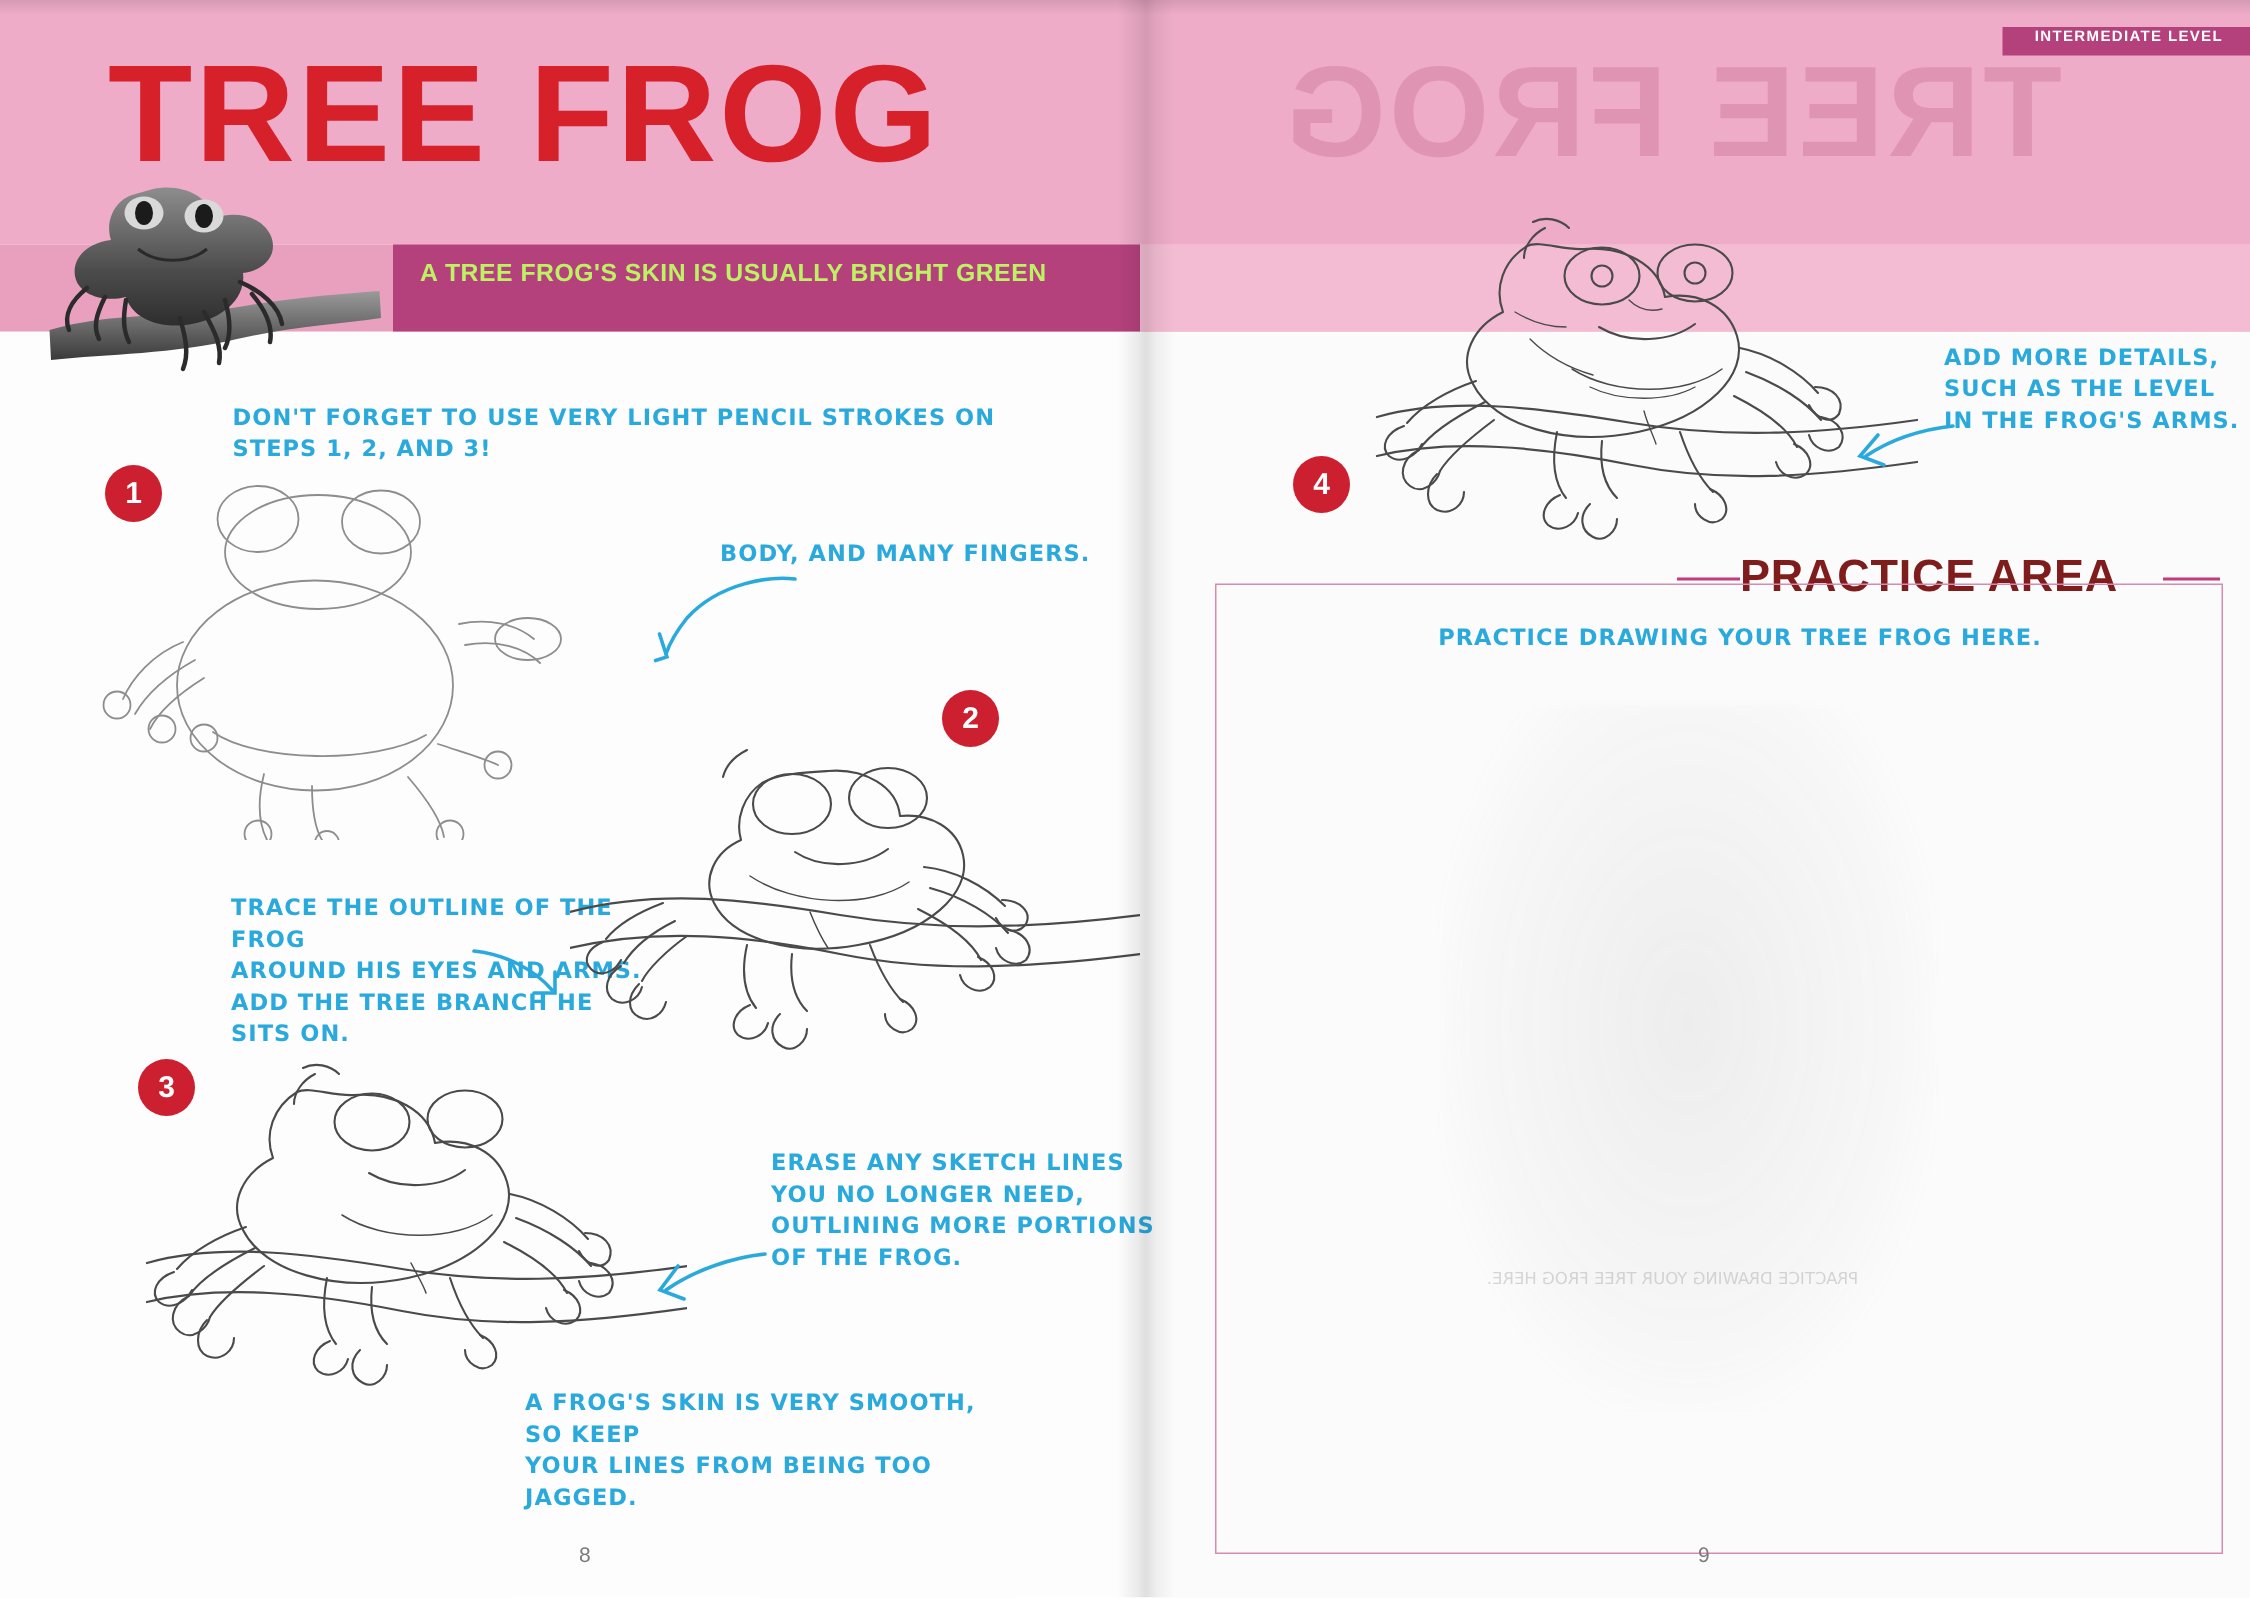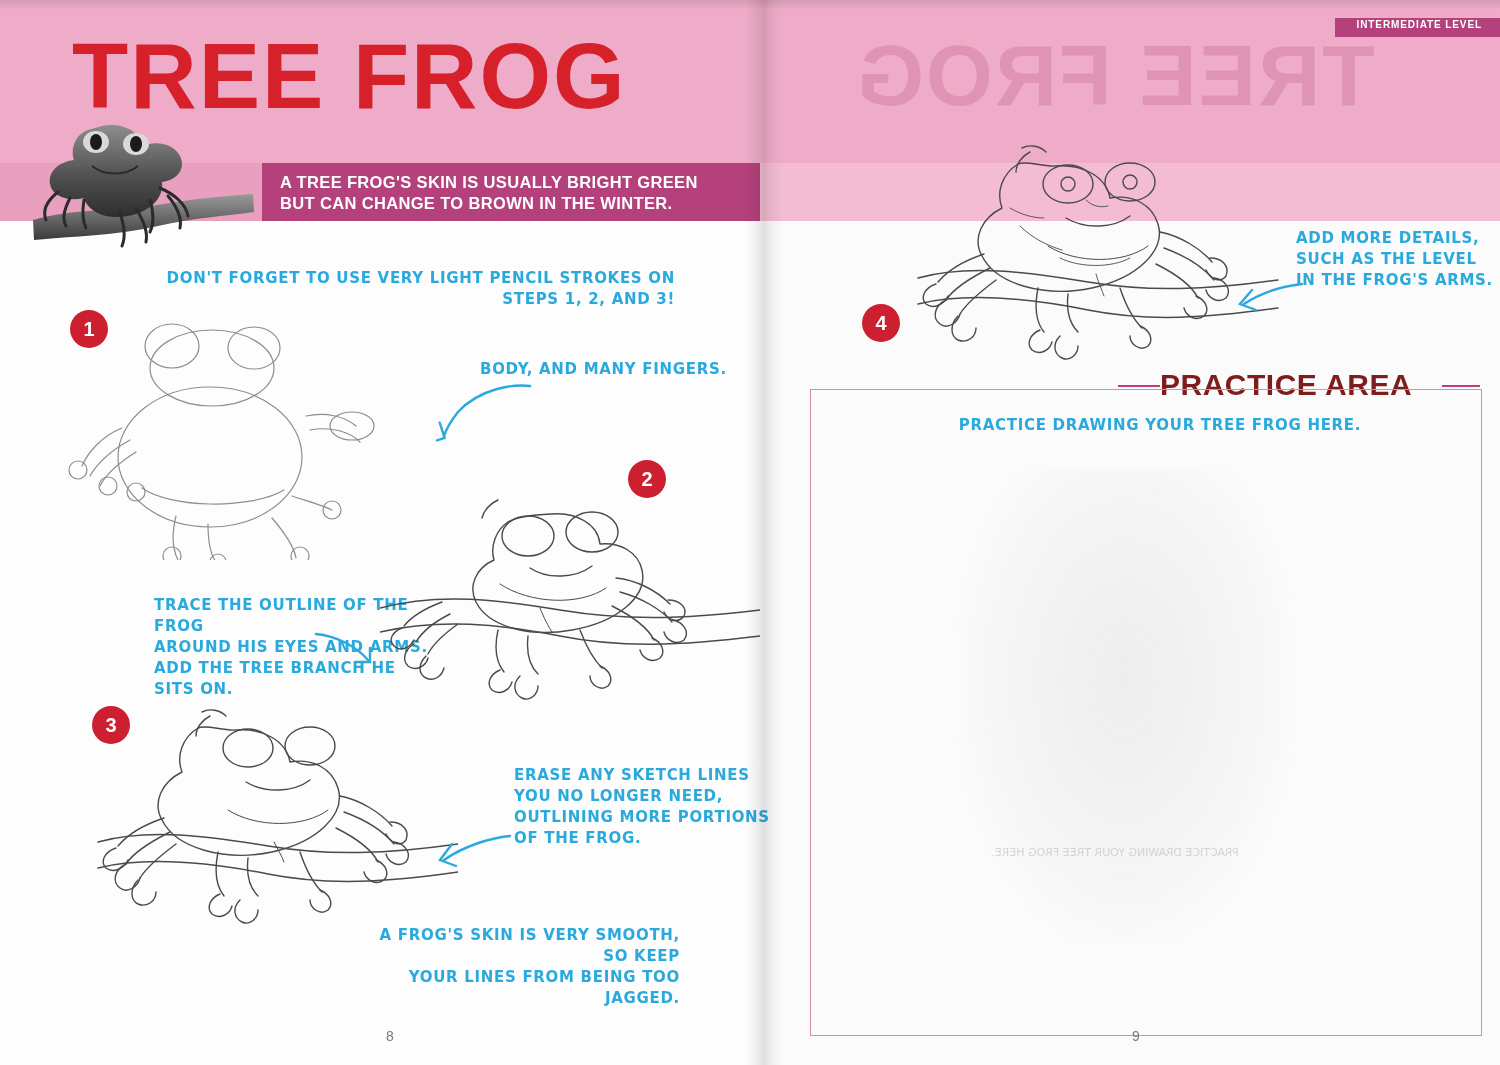--- a/index.html
+++ b/index.html
@@ -56,39 +56,39 @@
   .title-ghost{
     position:absolute;left:855px;top:32px;
     font-size:86px;line-height:86px;font-weight:bold;
     color:rgba(205,120,155,0.45);letter-spacing:2px;
     transform:scaleX(-1);
     z-index:3;
   }
 
   .subtitle-bar{
     position:absolute;left:262px;top:163px;width:498px;height:58px;
-    background:#b4417c;color:#ffffff;
+    background:#b4417c;color:#bef264;
     z-index:6;
   }
   .subtitle-bar .l1,.subtitle-bar .l2{
     position:absolute;left:18px;font-size:16.5px;font-weight:bold;letter-spacing:0.35px;
   }
   .subtitle-bar .l1{top:10px;}
   .subtitle-bar .l2{top:31px;}
 
   
   .note{
     position:absolute;
     color:#2aa9dd;
     font-family:"DejaVu Sans", sans-serif;
     font-size:15px;line-height:21px;
     letter-spacing:0.7px;
     font-weight:600;
   }
-  .note.center{text-align:right;}
+  .note.center{text-align:left;}
 
   
   .step{
     position:absolute;width:38px;height:38px;border-radius:50%;
     background:#cc1f2f;color:#fff;
     font-size:20px;font-weight:bold;
     display:flex;align-items:center;justify-content:center;
     z-index:7;
   }
 
@@ -148,21 +148,20 @@
   <div class="header-band-2"></div>
   <div class="header-white-cut"></div>
 
   <div class="level-badge">INTERMEDIATE LEVEL</div>
 
   <div class="title-ghost">TREE FROG</div>
   <div class="title">TREE FROG</div>
 
   <div class="subtitle-bar">
     <div class="l1">A TREE FROG'S SKIN IS USUALLY BRIGHT GREEN</div>
-    <div class="l2">BUT CAN CHANGE TO BROWN IN THE WINTER.</div>
   </div>
 
   <div class="photo-frog">
     <svg width="230" height="170" viewBox="0 0 230 170">
       <defs>
         <linearGradient id="gbody" x1="0" y1="0" x2="0" y2="1">
           <stop offset="0%" stop-color="#8d8d8d"></stop>
             <stop offset="60%" stop-color="#4c4c4c"></stop>
             <stop offset="100%" stop-color="#2e2e2e"></stop>
         </linearGradient>

